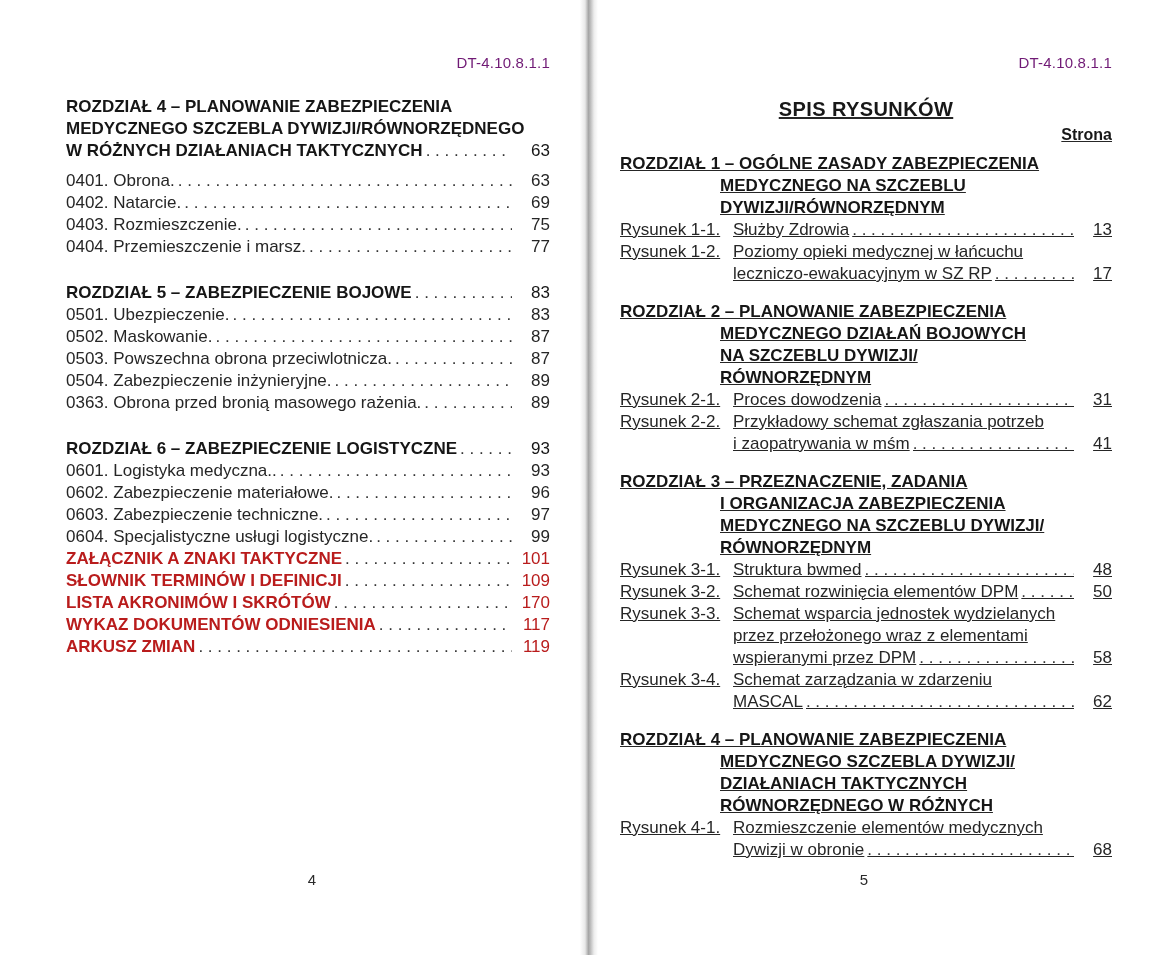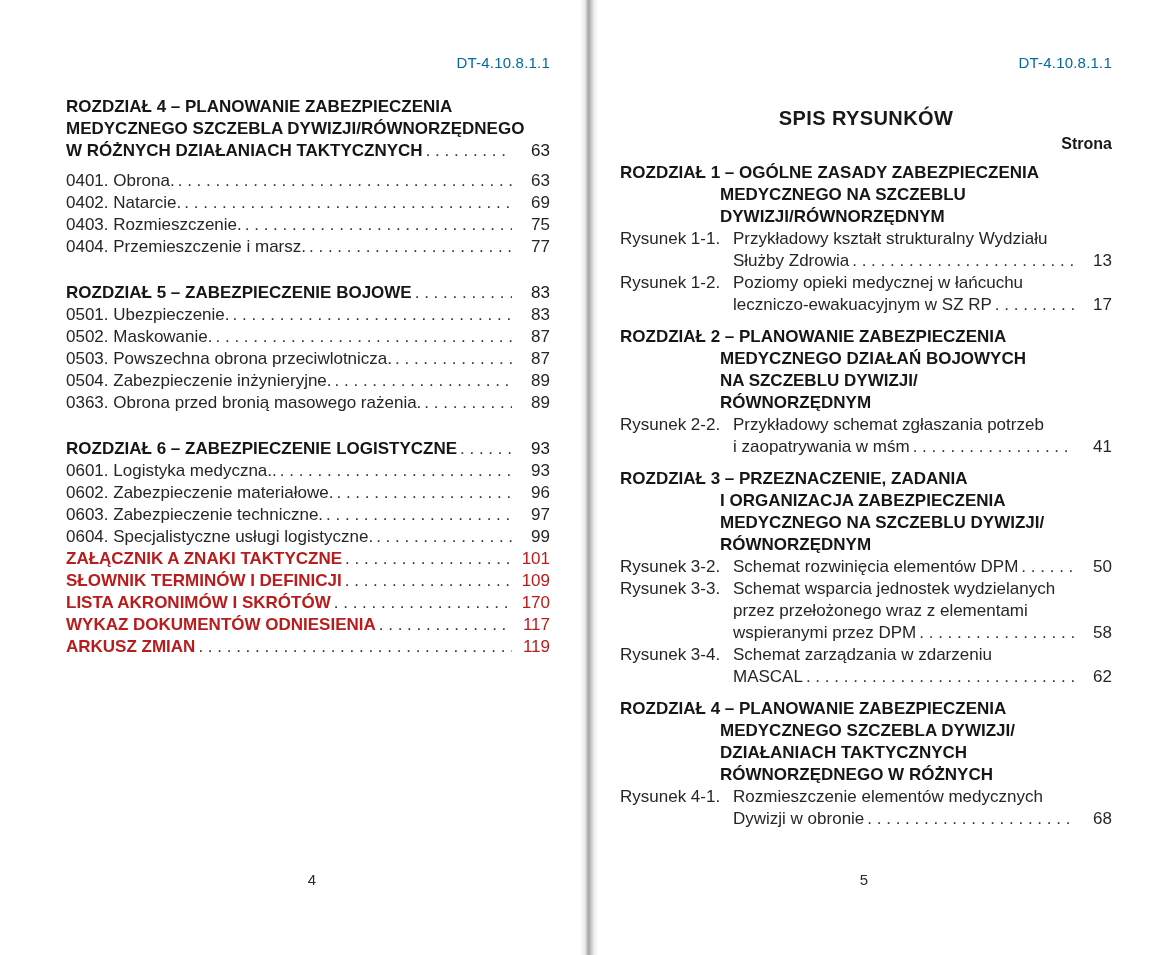--- a/index.html
+++ b/index.html
@@ -11,40 +11,40 @@
     color:#262626;
     overflow:hidden;
   }
   .gutter {
     position:absolute; left:580px; top:0; width:18px; height:955px;
     background:linear-gradient(to right,#ffffff 0%,#e9e9e9 28%,#a6a6a6 47%,#bcbcbc 58%,#ededed 78%,#ffffff 100%);
   }
   .page { position:absolute; top:0; }
   .page-left  { left:66px;  width:484px; }
   .page-right { left:620px; width:492px; }
-  .doc-code { position:absolute; top:54px; right:0; font-size:15px; color:#0369a1; letter-spacing:0.2px;text-align:center; }
+  .doc-code { position:absolute; top:54px; right:0; font-size:15px; color:#701a75; letter-spacing:0.2px;text-align:center; }
 
   
   .row { display:flex; align-items:baseline; }
   .leader { flex:1 1 auto; min-width:8px; overflow:hidden; white-space:nowrap; margin-left:3px; font-weight:normal; color:#333; }
   .leader::after { content:". . . . . . . . . . . . . . . . . . . . . . . . . . . . . . . . . . . . . . . . . . . . . . . . . . . . . . . . . . . . . . . . . . . ."; }
   .pnum { flex:none; width:38px; text-align:right; font-weight:normal; }
   .nowrap { white-space:nowrap; }
 
   
   .toc { position:absolute; top:96px; left:0; width:100%; font-size:17px; line-height:22px; }
   .toc-heading { font-weight:bold; color:#161616; margin-top:24px; }
   .toc-heading.first { margin-top:0; margin-bottom:8px; }
   .toc-bold { font-weight:bold; color:#b91c1c; }
 
   
-  .lof { position:absolute; top:105px; left:0; width:100%; font-size:17px; line-height:22px; }
+  .lof { position:absolute; top:96px; left:0; width:100%; font-size:17px; line-height:22px;text-decoration:underline; }
   .lof-title { font-size:20px; line-height:26px; font-weight:bold; text-align:center; color:#181818; letter-spacing:0.4px; }
   .lof-strona { font-size:16px; font-weight:bold; text-align:right; margin-top:2px; color:#181818; }
-  .chapter { font-weight:bold; color:#161616; margin-top:10px; }
+  .chapter { font-weight:bold; color:#161616; margin-top:16px; }
   .chapter.first { margin-top:7px; }
   .chapter-line { white-space:nowrap; }
   .chapter-line.cont { padding-left:100px; }
   .fig { display:flex;justify-content:space-between; }
   .fig-label { flex:none; width:113px; white-space:nowrap; }
   .fig-body { flex:1; min-width:0; }
   .fig-line { white-space:nowrap; }
 
   .footer-num { position:absolute; top:871px; font-size:15px; color:#2a2a2a; }
   .footer-left  { left:303px; width:18px; text-align:center; }
@@ -188,21 +188,20 @@
 
     <div class="chapter first">
       <div class="chapter-line">ROZDZIAŁ 1 – OGÓLNE ZASADY ZABEZPIECZENIA</div>
       <div class="chapter-line cont">MEDYCZNEGO NA SZCZEBLU</div>
       <div class="chapter-line cont">DYWIZJI/RÓWNORZĘDNYM</div>
     </div>
 
     <div class="fig">
       <span class="fig-label">Rysunek 1-1.</span>
       <div class="fig-body">
-        <div class="fig-line">Przykładowy kształt strukturalny Wydziału</div>
         <div class="row">
           <span class="nowrap">Służby Zdrowia</span>
           <span class="leader"></span>
           <span class="pnum">13</span>
         </div>
       </div>
     </div>
 
     <div class="fig">
       <span class="fig-label">Rysunek 1-2.</span>
@@ -216,40 +215,60 @@
       </div>
     </div>
 
     <div class="chapter">
       <div class="chapter-line">ROZDZIAŁ 2 – PLANOWANIE ZABEZPIECZENIA</div>
       <div class="chapter-line cont">MEDYCZNEGO DZIAŁAŃ BOJOWYCH</div>
       <div class="chapter-line cont">NA SZCZEBLU DYWIZJI/</div>
       <div class="chapter-line cont">RÓWNORZĘDNYM</div>
     </div>
 
+    <div class="fig">
+      <span class="fig-label">Rysunek 2-1.</span>
+      <div class="fig-body">
+        <div class="row">
+          <span class="nowrap">Proces dowodzenia</span>
+          <span class="leader"></span>
+          <span class="pnum">31</span>
+        </div>
+      </div>
+    </div>
 
     <div class="fig">
       <span class="fig-label">Rysunek 2-2.</span>
       <div class="fig-body">
         <div class="fig-line">Przykładowy schemat zgłaszania potrzeb</div>
         <div class="row">
           <span class="nowrap">i zaopatrywania w mśm</span>
           <span class="leader"></span>
           <span class="pnum">41</span>
         </div>
       </div>
     </div>
 
     <div class="chapter">
       <div class="chapter-line">ROZDZIAŁ 3 – PRZEZNACZENIE, ZADANIA</div>
       <div class="chapter-line cont">I ORGANIZACJA ZABEZPIECZENIA</div>
       <div class="chapter-line cont">MEDYCZNEGO NA SZCZEBLU DYWIZJI/</div>
       <div class="chapter-line cont">RÓWNORZĘDNYM</div>
     </div>
 
+    <div class="fig">
+      <span class="fig-label">Rysunek 3-1.</span>
+      <div class="fig-body">
+        <div class="row">
+          <span class="nowrap">Struktura bwmed</span>
+          <span class="leader"></span>
+          <span class="pnum">48</span>
+        </div>
+      </div>
+    </div>
 
     <div class="fig">
       <span class="fig-label">Rysunek 3-2.</span>
       <div class="fig-body">
         <div class="row">
           <span class="nowrap">Schemat rozwinięcia elementów DPM</span>
           <span class="leader"></span>
           <span class="pnum">50</span>
         </div>
       </div>

